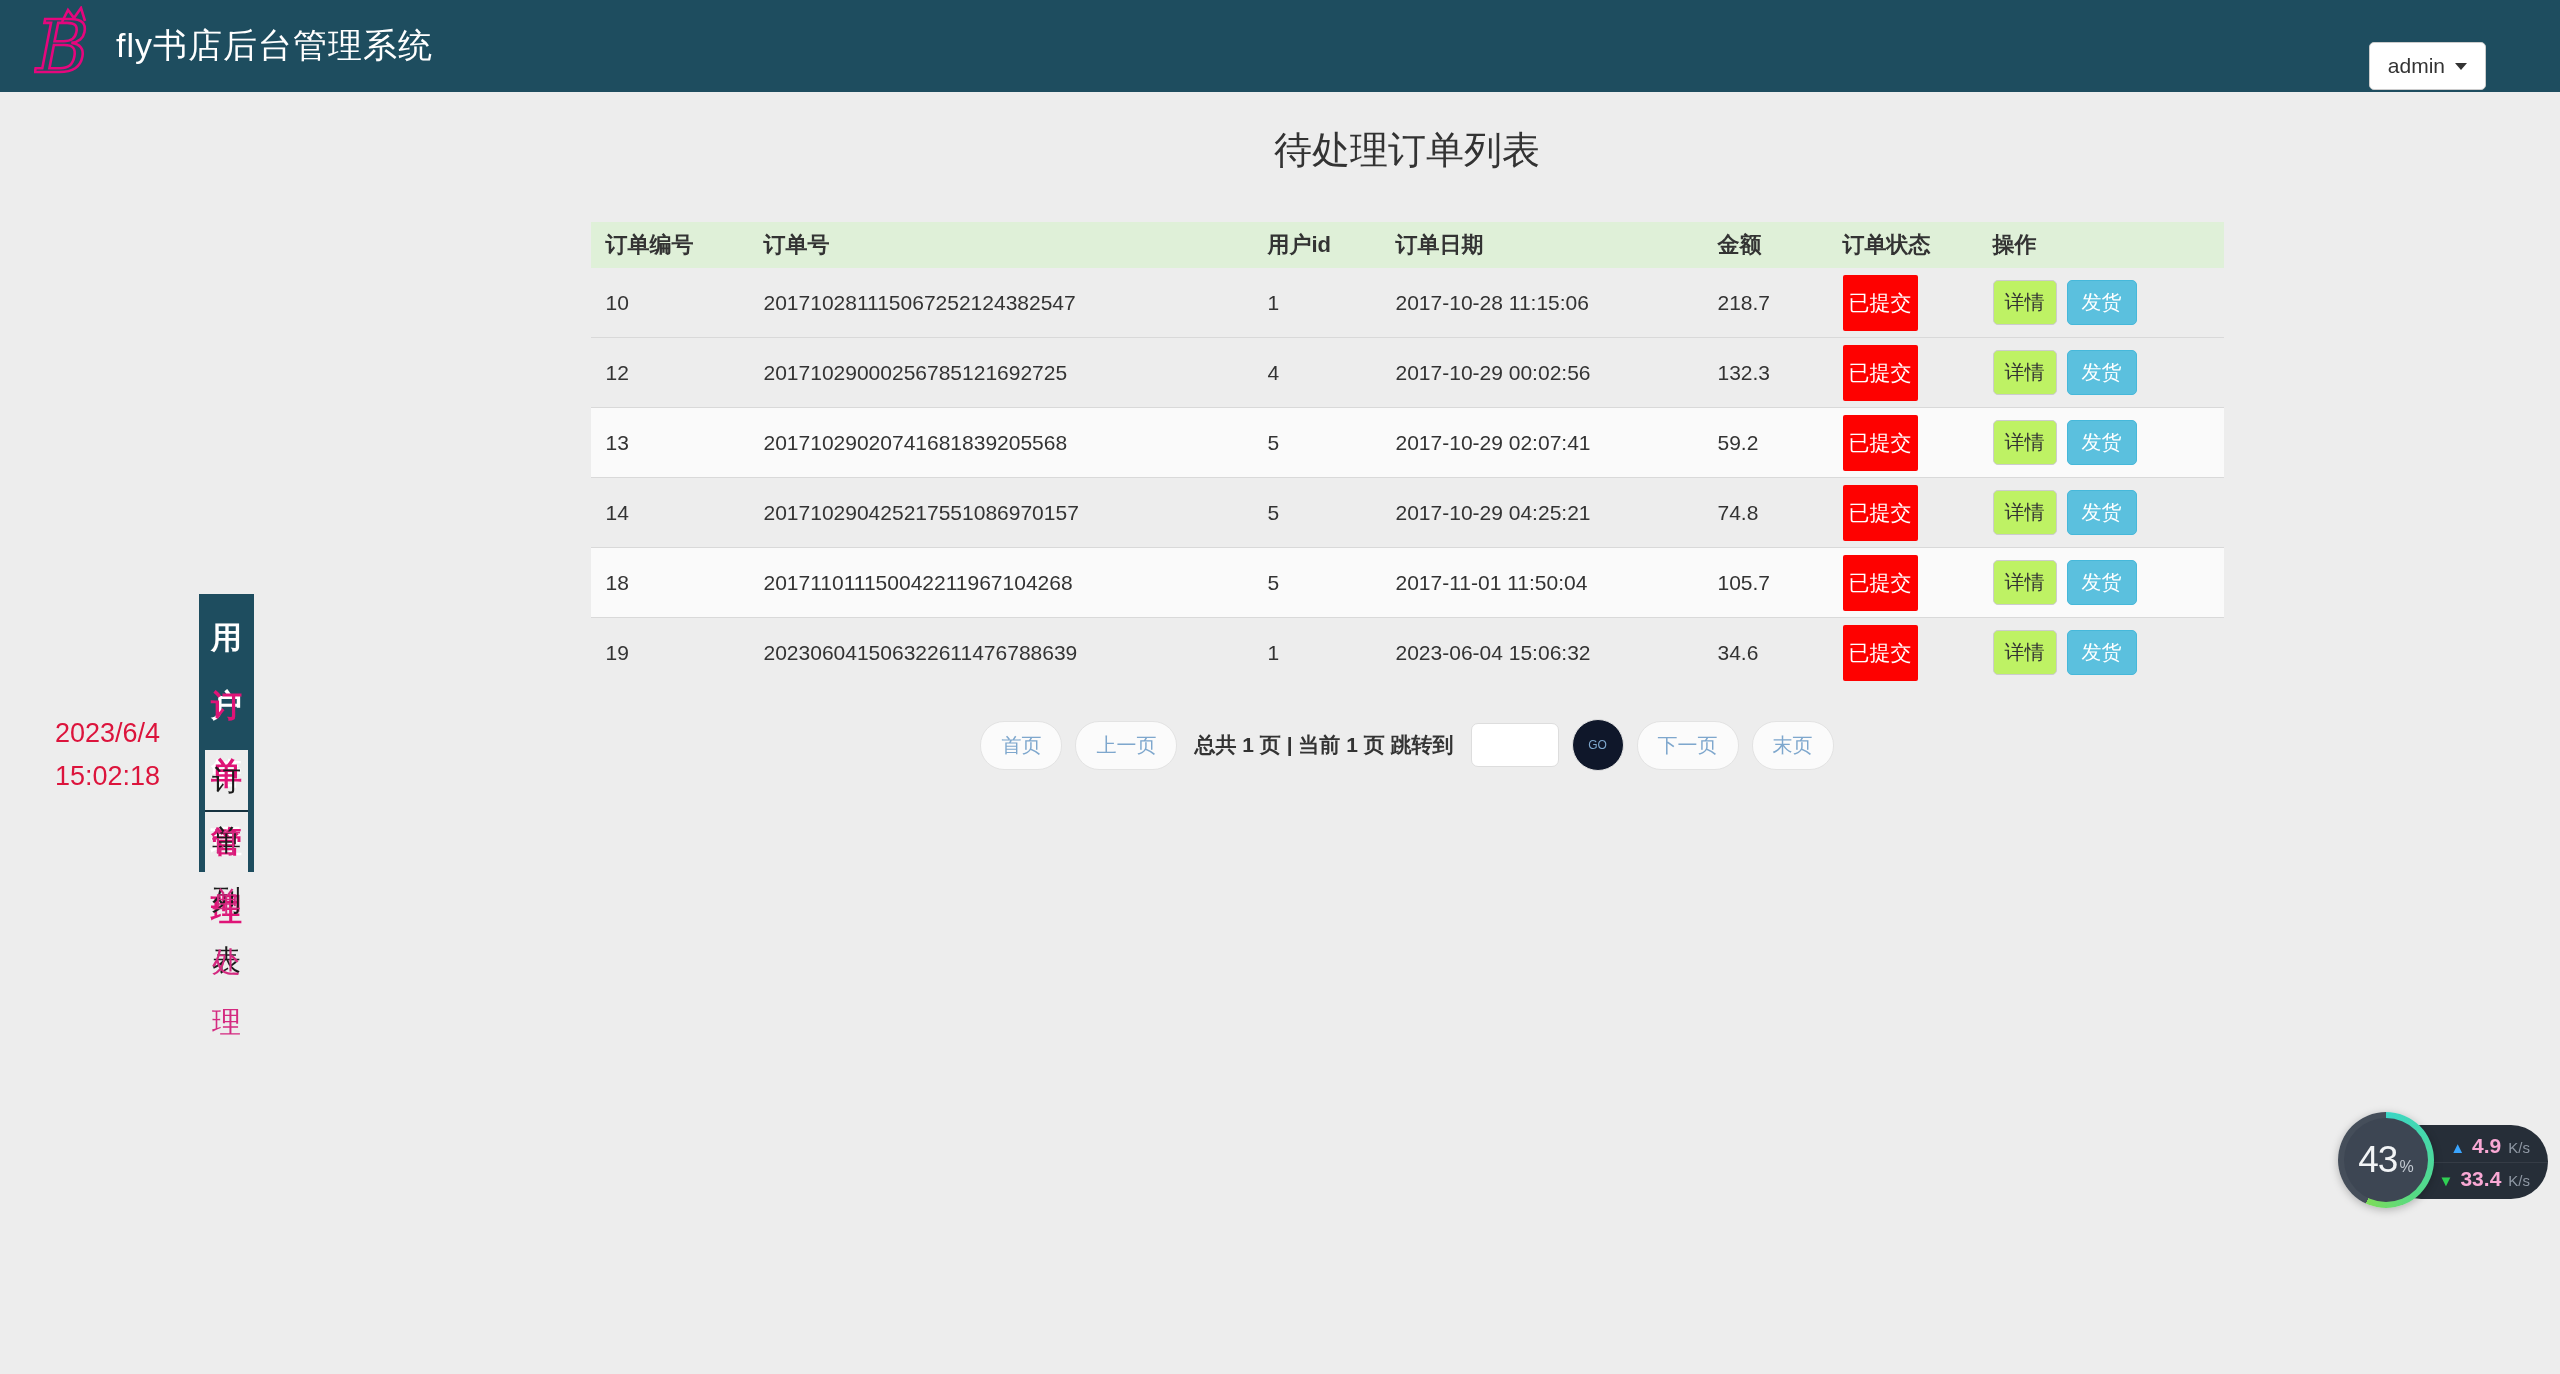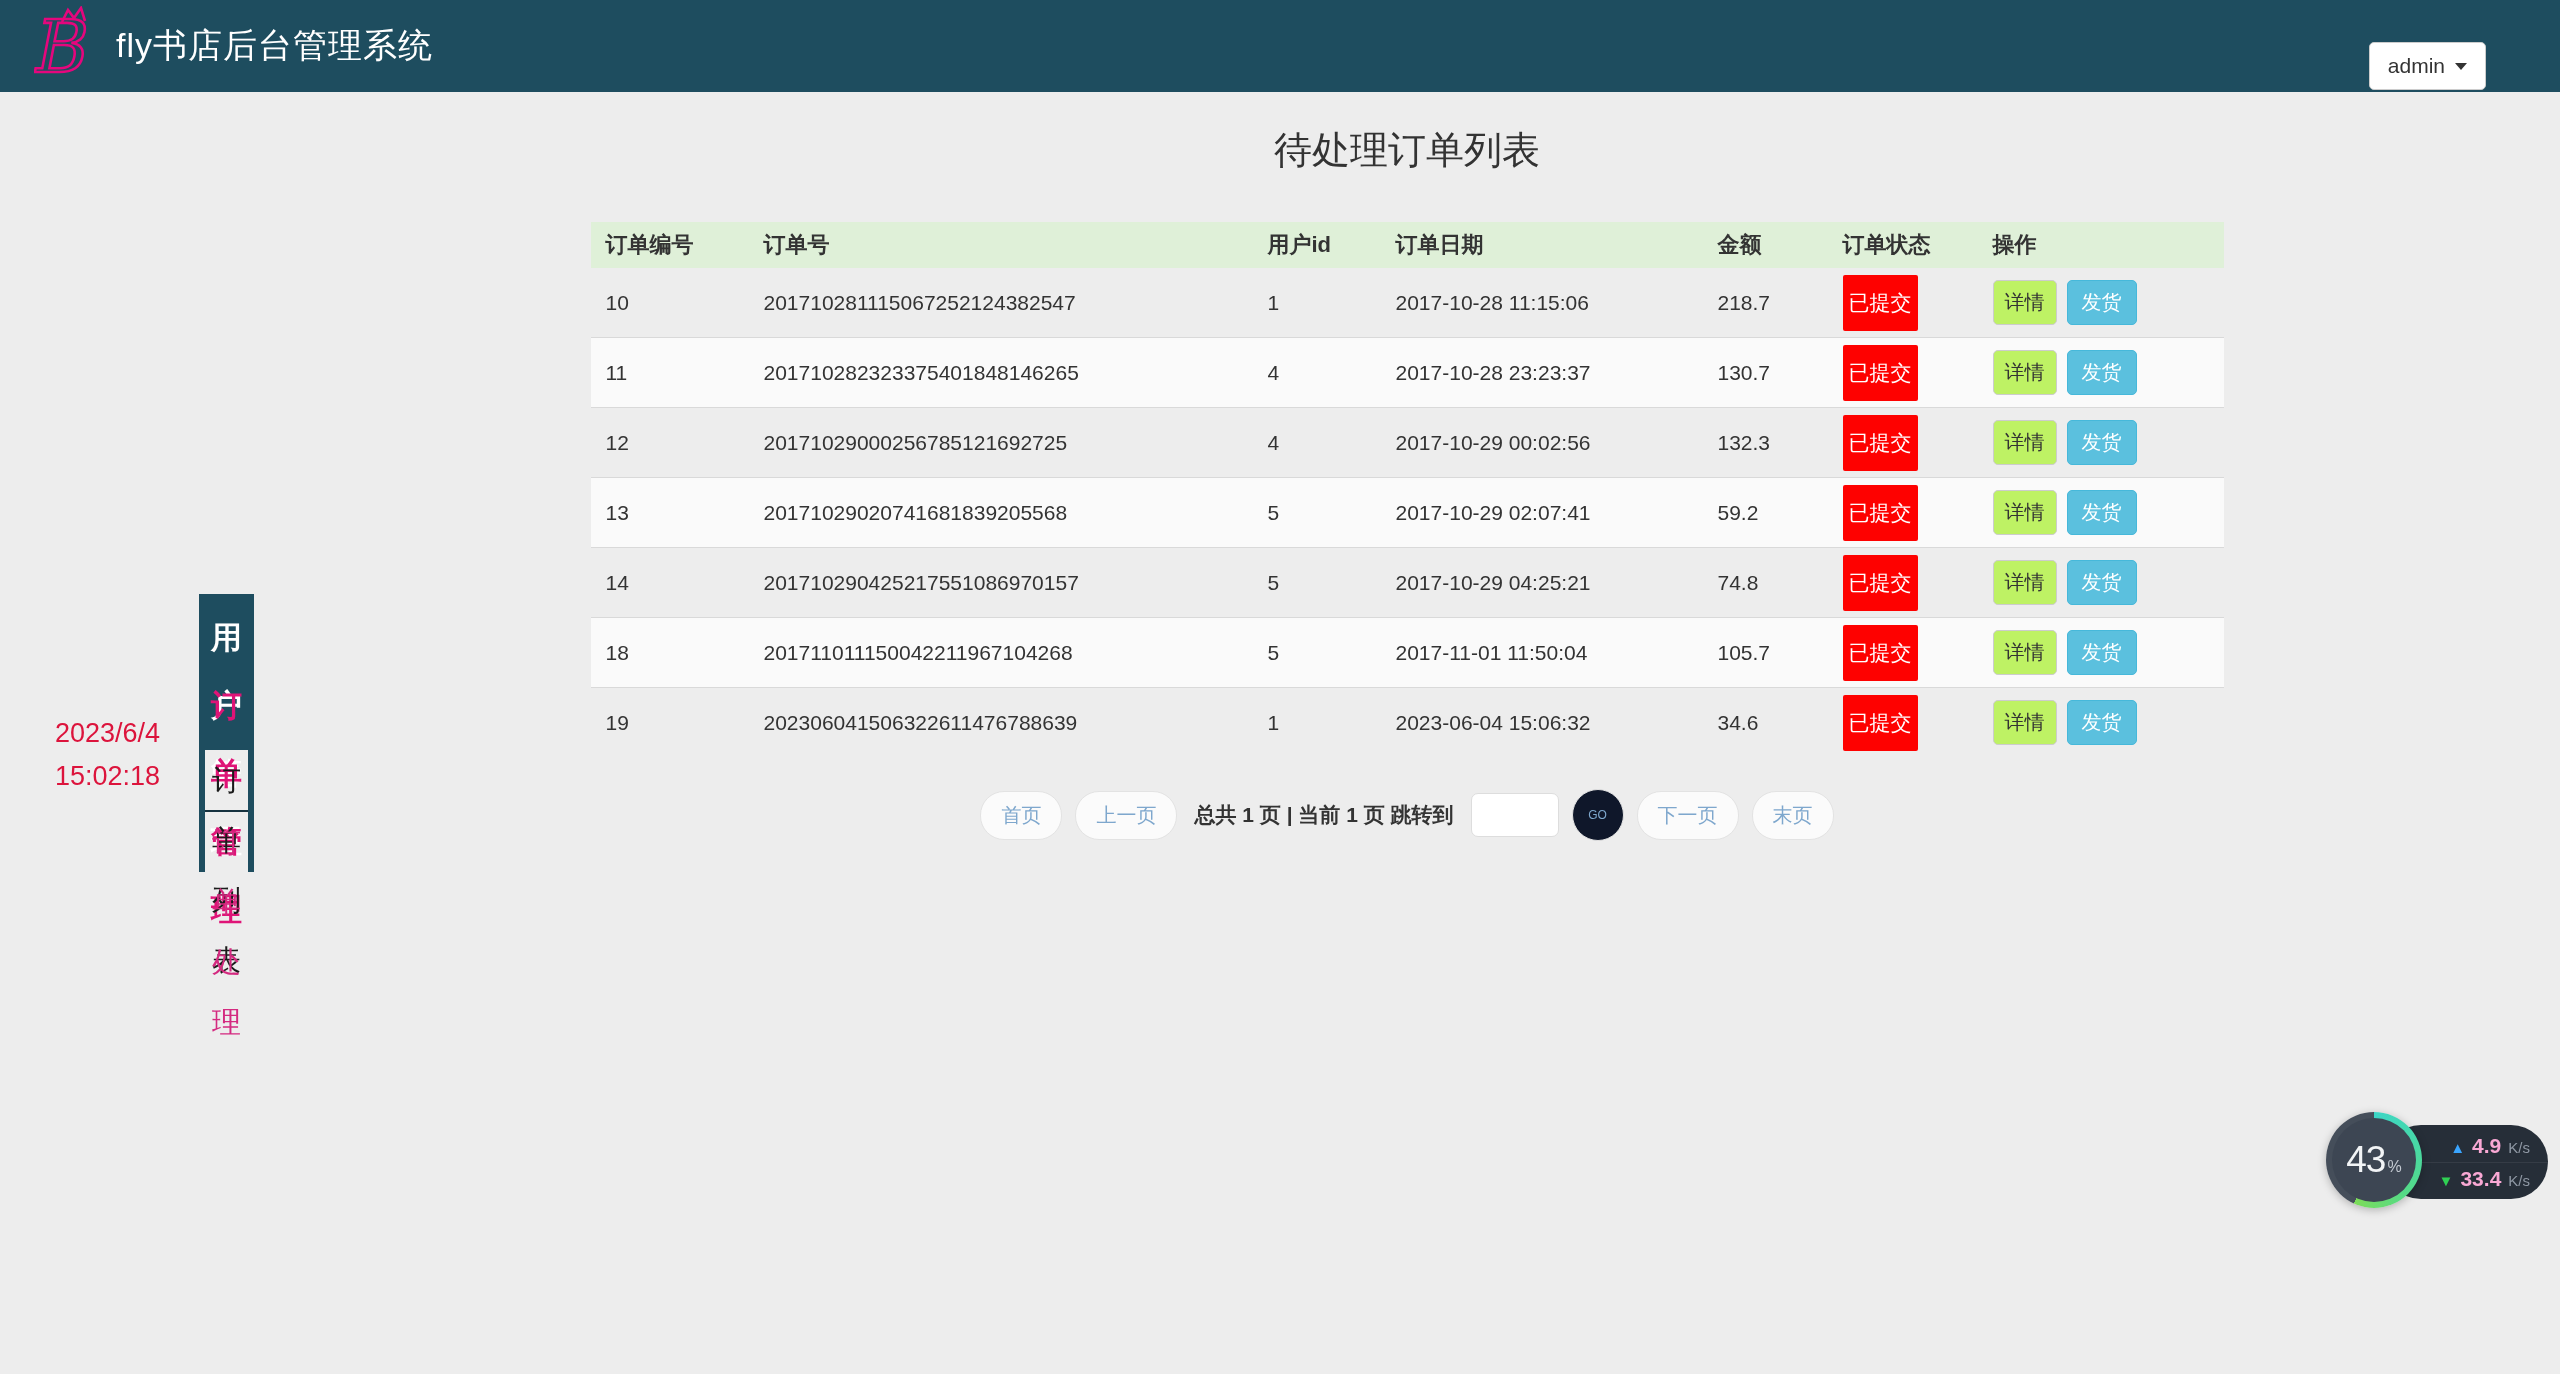--- a/index.html
+++ b/index.html
@@ -59,21 +59,21 @@
   
   .speed-widget{position:absolute;right:12px;top:1112px;width:222px;height:100px;}
   .speed-pill{position:absolute;left:58px;right:0;top:13px;bottom:13px;background:#262e38;border-radius:40px;
     display:flex;flex-direction:column;justify-content:center;}
   .speed-row{display:flex;justify-content:flex-end;align-items:baseline;gap:7px;padding:4px 18px 4px 0;}
   .speed-row:first-child{border-bottom:1px solid rgba(255,255,255,0.07);}
   .arrow-up{color:#3aa5ff;font-size:15px;}
   .arrow-down{color:#2fd053;font-size:15px;}
   .speed-num{color:#f9a8d4;font-size:21px;font-weight:bold;}
   .speed-unit{color:#8f98a4;font-size:15px;}
-  .speed-circle{position:absolute;left:0;top:0;width:96px;height:96px;border-radius:50%;
+  .speed-circle{position:absolute;left:12px;top:0;width:96px;height:96px;border-radius:50%;
     background:conic-gradient(#3bd6c6 0deg,#55da85 140deg,#7ddc5a 205deg,#454e5a 205deg 360deg);
     display:flex;align-items:center;justify-content:center;cursor:pointer;box-shadow:0 2px 8px rgba(0,0,0,0.25);}
   .speed-inner{width:84px;height:84px;border-radius:50%;background:#3d4653;display:flex;align-items:center;
     justify-content:center;}
   .pct-num{color:#f2f4f6;font-size:37px;font-weight:400;letter-spacing:-1px;}
   .pct-unit{color:#c3c9d1;font-size:16px;margin:14px 0 0 2px;}
 </style>
 </head>
 <body>
 
@@ -134,29 +134,20 @@
           <tbody>
               <tr>
                 <td>10</td>
                 <td>201710281115067252124382547</td>
                 <td>1</td>
                 <td>2017-10-28 11:15:06</td>
                 <td>218.7</td>
                 <td><span class="status-badge">已提交</span></td>
                 <td><button class="btn-detail">详情</button><button class="btn-ship">发货</button></td>
               </tr>
-              <tr class="stripe">
-                <td>11</td>
-                <td>201710282323375401848146265</td>
-                <td>4</td>
-                <td>2017-10-28 23:23:37</td>
-                <td>130.7</td>
-                <td><span class="status-badge">已提交</span></td>
-                <td><button class="btn-detail">详情</button><button class="btn-ship">发货</button></td>
-              </tr>
               <tr>
                 <td>12</td>
                 <td>20171029000256785121692725</td>
                 <td>4</td>
                 <td>2017-10-29 00:02:56</td>
                 <td>132.3</td>
                 <td><span class="status-badge">已提交</span></td>
                 <td><button class="btn-detail">详情</button><button class="btn-ship">发货</button></td>
               </tr>
               <tr class="stripe">

